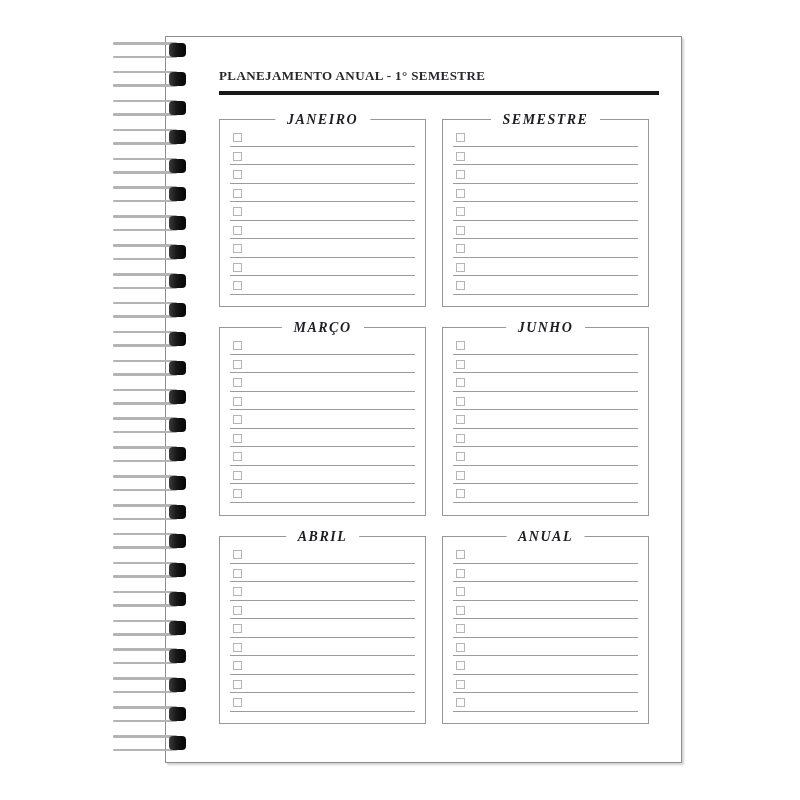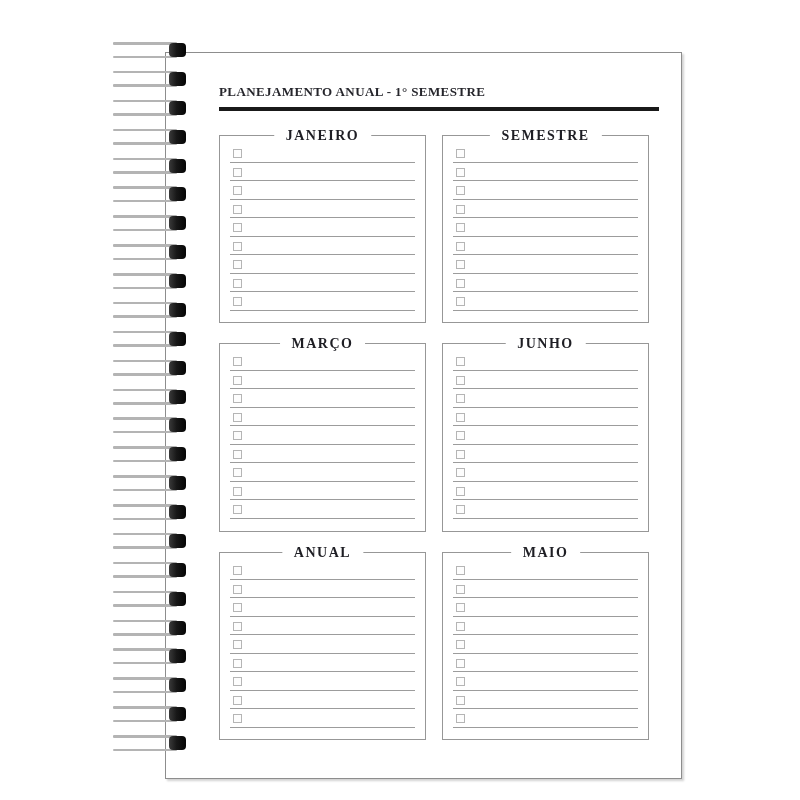--- a/index.html
+++ b/index.html
@@ -12,21 +12,20 @@
   }
 
   
   .page {
     position: absolute;
     left: 165px; top: 36px;
     width: 517px; height: 727px;
     background: #ffffff;
     border: 1px solid #8d8d8d;
     box-shadow: 2px 2px 2px rgba(0,0,0,0.18);
-    margin-top: 16px;
   }
 
   .header-title {
     position: absolute;
     left: 53px; top: 32px;
     font-size: 13px;
     font-weight: bold;
     letter-spacing: 0.4px;
     color: #26262c;
     line-height: 14px;
@@ -42,20 +41,21 @@
   
   .months-grid {
     position: absolute;
     left: 53px; top: 82px;
     width: 393px;
     display: grid;
     grid-template-columns: 207px 207px;
     grid-template-rows: 188px 189px 188px;
     column-gap: 16px;
     row-gap: 20px;
+    font-style: italic;
   }
   .month-box {
     position: relative;
     border: 1px solid #979797;
     background: #ffffff;
   }
   .month-title {
     position: absolute;
     top: -9px; left: 50%;
     transform: translateX(-50%);
@@ -277,20 +277,61 @@
     <span class="slot-checkbox"></span>
   </div>
 
   <div class="slot-row">
     <span class="slot-checkbox"></span>
   </div>
 </div>
     </section>
 
     <section class="month-box">
+      <div class="month-title">ABRIL</div>
+      <div class="month-rows">
+  <div class="slot-row">
+    <span class="slot-checkbox"></span>
+  </div>
+
+  <div class="slot-row">
+    <span class="slot-checkbox"></span>
+  </div>
+
+  <div class="slot-row">
+    <span class="slot-checkbox"></span>
+  </div>
+
+  <div class="slot-row">
+    <span class="slot-checkbox"></span>
+  </div>
+
+  <div class="slot-row">
+    <span class="slot-checkbox"></span>
+  </div>
+
+  <div class="slot-row">
+    <span class="slot-checkbox"></span>
+  </div>
+
+  <div class="slot-row">
+    <span class="slot-checkbox"></span>
+  </div>
+
+  <div class="slot-row">
+    <span class="slot-checkbox"></span>
+  </div>
+
+  <div class="slot-row">
+    <span class="slot-checkbox"></span>
+  </div>
+</div>
+    </section>
+
+    <section class="month-box">
       <div class="month-title">ANUAL</div>
       <div class="month-rows">
   <div class="slot-row">
     <span class="slot-checkbox"></span>
   </div>
 
   <div class="slot-row">
     <span class="slot-checkbox"></span>
   </div>
 
@@ -317,61 +358,20 @@
   <div class="slot-row">
     <span class="slot-checkbox"></span>
   </div>
 
   <div class="slot-row">
     <span class="slot-checkbox"></span>
   </div>
 </div>
     </section>
 
-    <section class="month-box">
-      <div class="month-title">MAIO</div>
-      <div class="month-rows">
-  <div class="slot-row">
-    <span class="slot-checkbox"></span>
-  </div>
-
-  <div class="slot-row">
-    <span class="slot-checkbox"></span>
-  </div>
-
-  <div class="slot-row">
-    <span class="slot-checkbox"></span>
-  </div>
-
-  <div class="slot-row">
-    <span class="slot-checkbox"></span>
-  </div>
-
-  <div class="slot-row">
-    <span class="slot-checkbox"></span>
-  </div>
-
-  <div class="slot-row">
-    <span class="slot-checkbox"></span>
-  </div>
-
-  <div class="slot-row">
-    <span class="slot-checkbox"></span>
-  </div>
-
-  <div class="slot-row">
-    <span class="slot-checkbox"></span>
-  </div>
-
-  <div class="slot-row">
-    <span class="slot-checkbox"></span>
-  </div>
-</div>
-    </section>
-
   </div>
 </div>
 
 <div class="spiral">
   <div class="coil">
     <span class="coil-wire-top"></span>
     <span class="coil-wire-bottom"></span>
     <span class="coil-knob"></span>
   </div>
 

